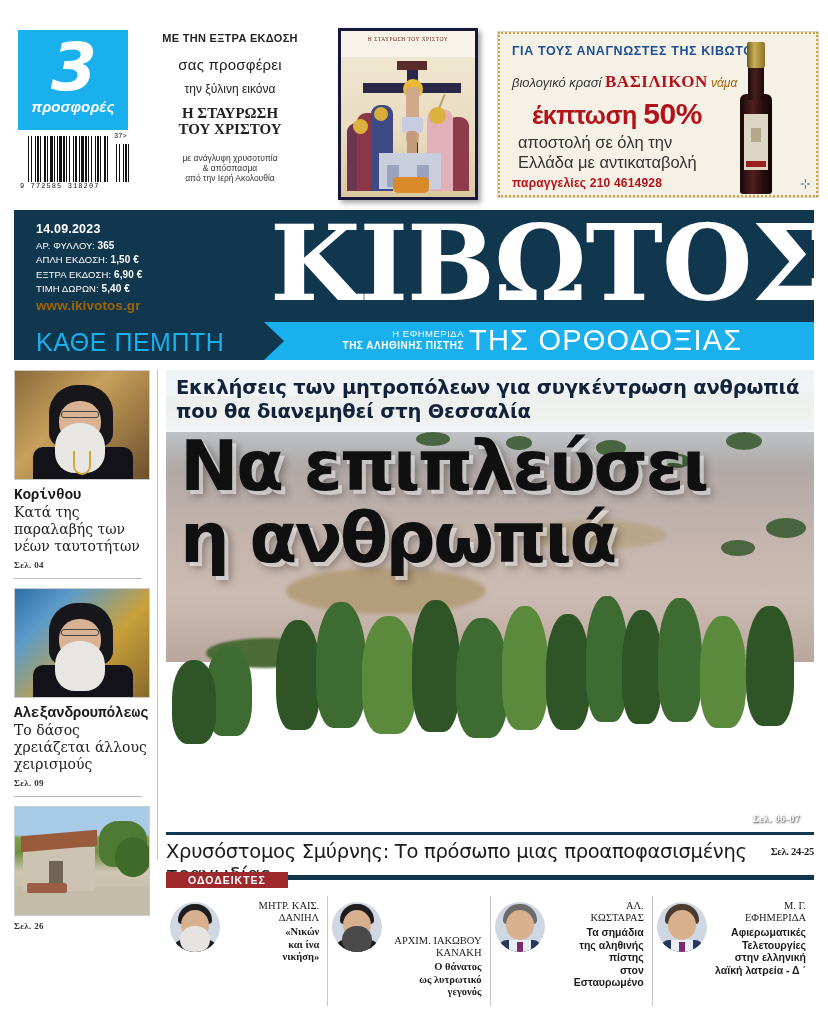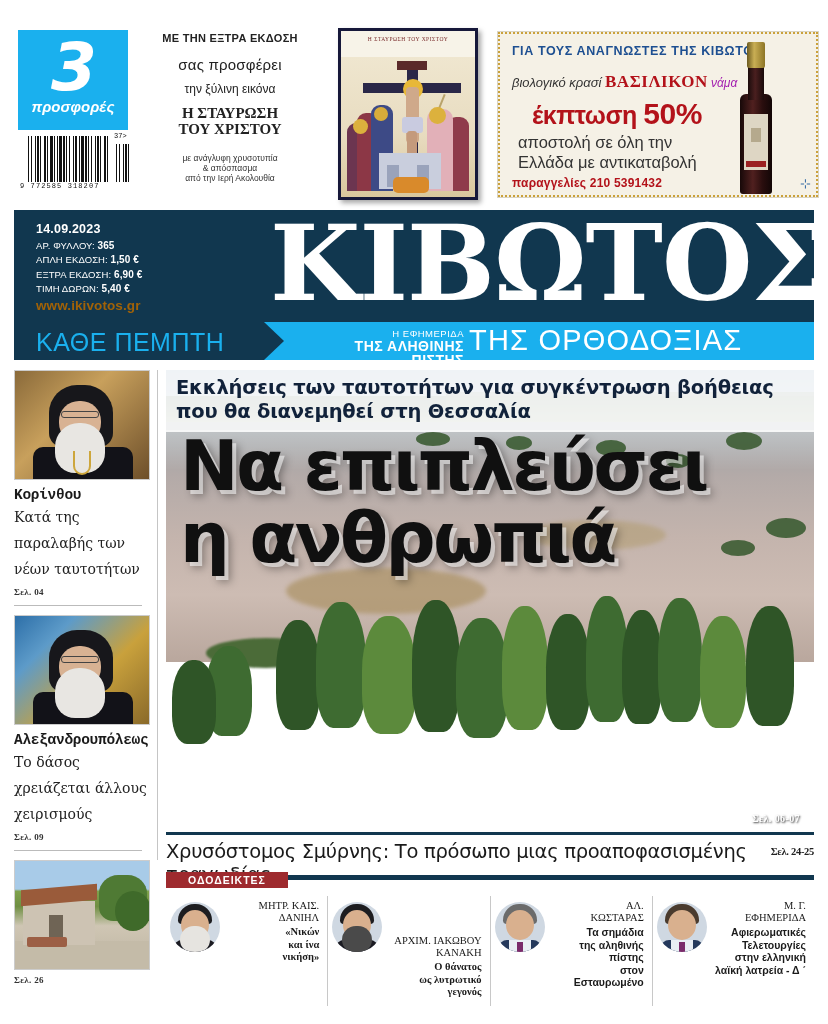--- a/index.html
+++ b/index.html
@@ -80,21 +80,21 @@
   
   .wine-ad {
     position:absolute; left:498px; top:32px; width:320px; height:165px;
     background:#f5f1e6;
     border:2px dotted #caa13a;
     outline:1px solid #d9d4c4;
   }
   .wine-hd { position:absolute; left:12px; top:10px; font-size:12.5px; font-weight:bold; color:#1d4f91; letter-spacing:0.6px; }
   .wine-l2 { position:absolute; left:12px; top:38px; font-size:13px; color:#333; font-style:italic; }
   .wine-l2 b { font-style:normal; font-family:"Liberation Serif", serif; font-size:17px; color:#b3121a; letter-spacing:0.5px;}
-  .wine-l2 i { font-style:italic; color:#a21caf; font-size:12px;}
+  .wine-l2 i { font-style:italic; color:#a16207; font-size:12px;}
   .wine-l3 { position:absolute; left:32px; top:63px; font-size:25px; font-weight:bold; color:#b3121a; letter-spacing:-0.5px;}
   .wine-l3 span { font-size:30px; }
   .wine-l4 { position:absolute; left:18px; top:98px; font-size:16.5px; color:#333; line-height:20px; }
   .wine-l5 { position:absolute; left:12px; top:142px; font-size:12px; font-weight:bold; color:#b3121a; letter-spacing:0.2px;}
 
   .bottle { position:absolute; left:235px; top:8px; width:42px; height:152px; }
   .bottle-cap { position:absolute; left:12px; top:0; width:18px; height:26px; background:linear-gradient(90deg,#6b5a1f,#c9ae54 40%,#8d7526); border-radius:2px;}
   .bottle-neck { position:absolute; left:13px; top:24px; width:16px; height:34px; background:linear-gradient(90deg,#1b0c0c,#4a1f1f 45%,#190a0a); }
   .bottle-body { position:absolute; left:5px; top:52px; width:32px; height:100px; background:linear-gradient(90deg,#170808,#50201f 40%,#2a0e0e 70%,#120606); border-radius:6px 6px 3px 3px;}
   .bottle-label { position:absolute; left:9px; top:72px; width:24px; height:56px; background:#ded6c4; }
@@ -114,29 +114,29 @@
     position:absolute; left:256px; top:-4px; width:545px; height:116px;
     color:#fff; font-size:104px; font-weight:bold; line-height:116px;
     font-family:"DejaVu Serif", serif; letter-spacing:-1px; text-align:center;
   }
   .mast-blue { position:absolute; left:0; top:112px; width:800px; height:38px; background:#1ab0ee; }
   .mast-blue-dark { position:absolute; left:0; top:112px; width:250px; height:38px; background:#11374f; }
   .mast-arrow { position:absolute; left:250px; top:112px; width:0; height:0;
     border-top:19px solid transparent; border-bottom:19px solid transparent; border-left:20px solid #11374f; }
   .mast-day { position:absolute; left:22px; top:118px; color:#1ab0ee; font-size:25px; letter-spacing:0.5px; }
   .mast-sub1 { position:absolute; left:290px; top:118px; width:160px; text-align:right; color:#fff; font-size:9.5px; letter-spacing:0.5px; line-height:12px;}
-  .mast-sub1 b { font-size:14px; }
+  .mast-sub1 b { font-size:10px; }
   .mast-ortho { position:absolute; left:455px; top:114px; color:#fff; font-size:29px; letter-spacing:1.2px; font-weight:300;}
 
   
   .sidebar { position:absolute; left:14px; top:370px; width:136px; height:644px; }
   .side-item { position:relative; width:136px; }
   .side-photo { width:136px; height:110px; position:relative; overflow:hidden; border:1px solid #ccc;}
   .side-title { font-size:14.5px; font-weight:bold; color:#1a1a1a; margin-top:7px; font-family:Liberation Mono, monospace; letter-spacing:-0.3px;}
-  .side-text { font-size:14px; color:#222; line-height:26px; margin-top:1px; font-family:"DejaVu Serif", serif;}
+  .side-text { font-size:14px; color:#222; line-height:17px; margin-top:1px; font-family:"DejaVu Serif", serif;}
   .side-page { font-size:9px; font-weight:bold; color:#333; margin-top:5px; font-family:"Liberation Serif", serif; letter-spacing:0.3px;}
   .side-rule { width:128px; height:1px; background:#bbb; margin:8px 0 9px 0; }
   .side-divider { position:absolute; left:157px; top:370px; width:1px; height:490px; background:#c5c5c5; }
 
   
   .bishop-bg { position:absolute; inset:0; background:linear-gradient(135deg,#8a6a3a,#c8a05c 40%,#6d4f2a); }
   .bishop-bg2 { position:absolute; inset:0; background:linear-gradient(135deg,#2d6fa8 0%,#5d9bc9 25%,#c9a13c 60%,#8a6a2a 100%); }
   .bishop-head { position:absolute; left:34px; top:14px; width:64px; height:62px; background:#17171b; border-radius:28px 28px 14px 14px;}
   .bishop-face { position:absolute; left:44px; top:30px; width:42px; height:42px; background:#d8b293; border-radius:20px;}
   .bishop-beard { position:absolute; left:40px; top:52px; width:50px; height:50px; background:#e8e6e2; border-radius:24px 24px 20px 20px;}
@@ -324,21 +324,21 @@
     <div class="wine-ad">
       <div class="wine-hd">ΓΙΑ ΤΟΥΣ ΑΝΑΓΝΩΣΤΕΣ ΤΗΣ ΚΙΒΩΤΟΥ</div>
       <div class="wine-l2">
         <span>βιολογικό κρασί </span><b>ΒΑΣΙΛΙΚΟΝ</b><i> νάμα</i>
       </div>
       <div class="wine-l3">
         <span style="font-size:25px;">έκπτωση </span><span>50%</span>
       </div>
       <div class="wine-l4" style="white-space:pre-line;">αποστολή σε όλη την
 Ελλάδα με αντικαταβολή</div>
-      <div class="wine-l5">παραγγελίες 210 5391432</div>
+      <div class="wine-l5">παραγγελίες 210 4614928</div>
       <div class="bottle">
         <div class="bottle-body"></div>
         <div class="bottle-neck"></div>
         <div class="bottle-cap"></div>
         <div class="bottle-label">
           <div class="bottle-label-crest"></div>
           <div class="bottle-label-red"></div>
         </div>
       </div>
       <div class="ad-mark">⊹</div>
@@ -465,21 +465,21 @@
         <div class="tree tree-d" style="left:456px;top:10px;width:40px;height:114px;"></div>
         <div class="tree" style="left:492px;top:-2px;width:44px;height:124px;"></div>
         <div class="tree tree-l" style="left:534px;top:16px;width:46px;height:112px;"></div>
         <div class="tree tree-d" style="left:580px;top:6px;width:48px;height:120px;"></div>
         <div class="tree" style="left:40px;top:46px;width:46px;height:90px;"></div>
         <div class="tree tree-d" style="left:6px;top:60px;width:44px;height:84px;"></div>
 
       </div>
     </div>
 
-    <div class="kicker" style="white-space:pre-line;">Εκκλήσεις των ταυτοτήτων για συγκέντρωση βοήθειας
+    <div class="kicker" style="white-space:pre-line;">Εκκλήσεις των μητροπόλεων για συγκέντρωση ανθρωπιά
 που θα διανεμηθεί στη Θεσσαλία</div>
 
     <div class="headline">
       <div>Να επιπλεύσει</div>
       <div>η ανθρωπιά</div>
     </div>
 
     <div class="photo-credit">Σελ. 06-07</div>
   </div>
 

